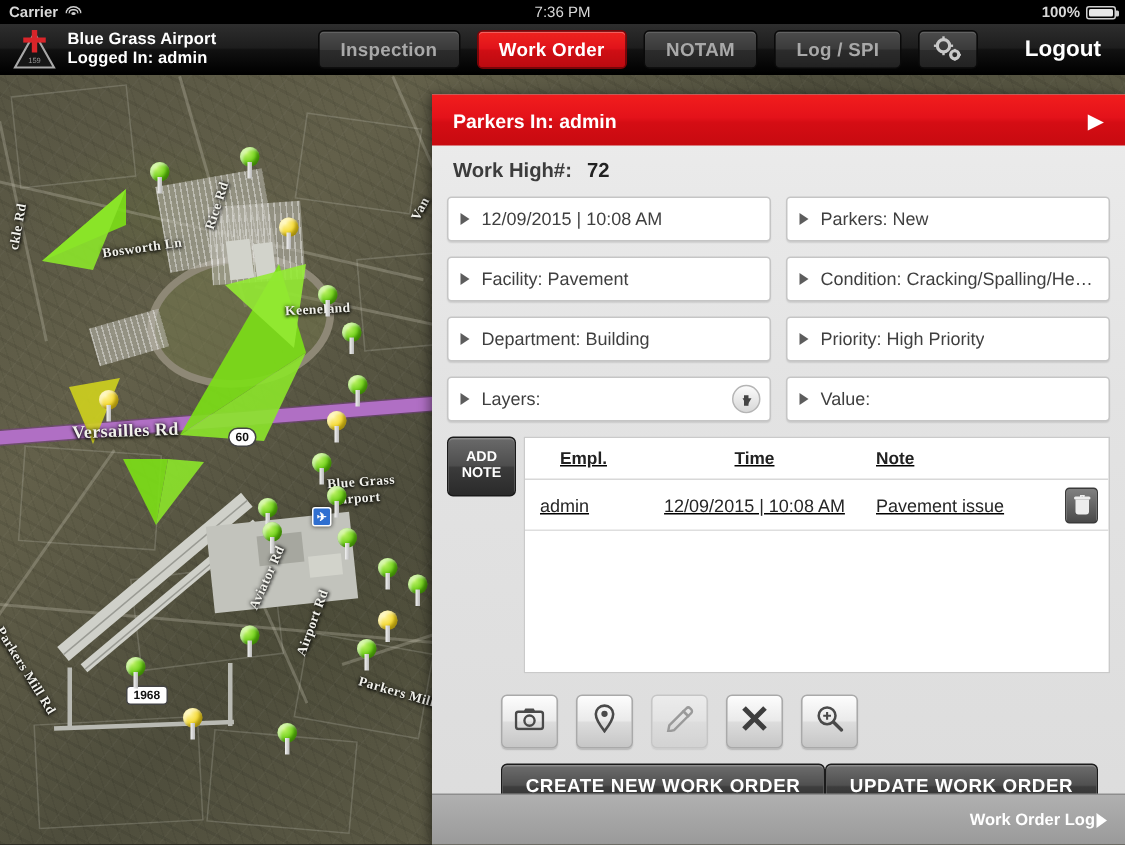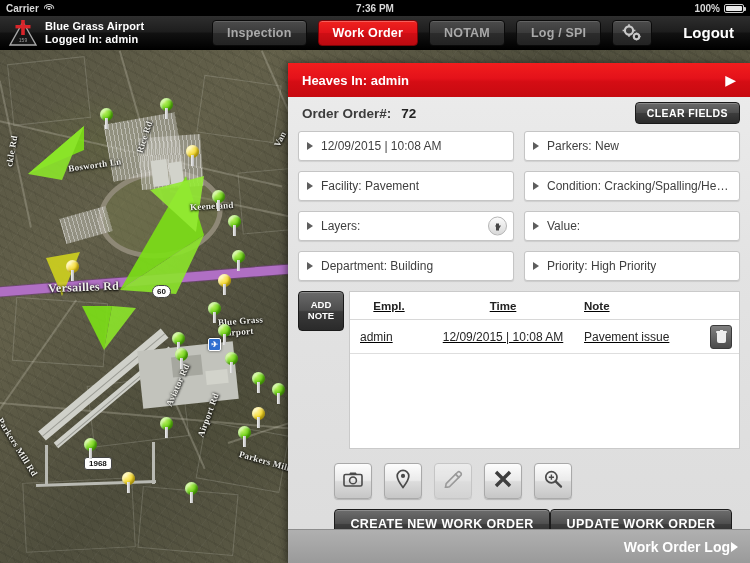--- a/index.html
+++ b/index.html
@@ -12,21 +12,21 @@
   #app { position: relative; width: 750px; height: 563px; overflow: hidden; }
 
   
   .statusbar {
     position: absolute; top: 0; left: 0; width: 750px; height: 16px;
     background: #000; color: #d8d8d8;
     font-size: 10px; font-weight: bold;
     display: flex; align-items: center;
   }
   .sb-left { display: flex; align-items: center; gap: 5px; padding-left: 6px; }
-  .sb-center { position: absolute; left: 0; right: 0; text-align: center; font-size: 10px; font-weight: bold; }
+  .sb-center { position: absolute; left: 0; right: 0; text-align: center; font-size: 10px; font-weight: normal; }
   .sb-right { position: absolute; right: 6px; display: flex; align-items: center; gap: 4px; }
   .wifi-icon { display:inline-block; width: 11px; height: 9px; position: relative; }
   .wifi-icon i { position:absolute; display:block; border: 1.4px solid #cfcfcf; border-bottom: none;
      border-radius: 50% 50% 0 0 / 100% 100% 0 0; left:50%; transform: translateX(-50%); }
   .wifi-icon i:nth-child(1){ width:11px; height:5px; top:0; }
   .wifi-icon i:nth-child(2){ width:7px; height:3.5px; top:2px; }
   .wifi-icon i:nth-child(3){ width:3px; height:2px; top:4.5px; background:#cfcfcf; border-radius:50%; border:none;}
   .batt { width: 20px; height: 9px; border: 1.2px solid #cfcfcf; border-radius: 2px; position: relative; }
   .batt::after { content:""; position:absolute; right:-3px; top:2.5px; width:2px; height:4px; background:#cfcfcf; border-radius:0 1px 1px 0; }
   .batt i { position:absolute; left:1px; top:1px; bottom:1px; right:1px; background:#e8e8e8; border-radius:1px; display:block;}
@@ -247,21 +247,21 @@
   }
   .bigbtn.wide { min-width: 168px; }
 
   
   .bottombar {
     position: absolute; left: 288px; bottom: 0; width: 462px; height: 34px;
     background: linear-gradient(to bottom, #b0b0b0, #9a9a9a);
     border-top: 1px solid #8d8d8d;
     display:flex; align-items:center; justify-content:flex-end; padding-right: 12px;
   }
-  .wolog { color:#fff; font-size: 14px; font-weight: bold; display:flex; align-items:center; gap:0px; cursor:pointer; }
+  .wolog { color:#fff; font-size: 11px; font-weight: bold; display:flex; align-items:center; gap:0px; cursor:pointer; }
   .wolog .tri-w { width:0;height:0;border-left:7px solid #fff;border-top:5px solid transparent;border-bottom:5px solid transparent; margin-left:1px;}
 </style>
 </head>
 <body>
 
 <div id="app">
 
   <div class="statusbar">
     <div class="sb-left">
       <span>Carrier</span>
@@ -482,30 +482,29 @@
     <div class="pin green" style="left:185px;top:432px">
         <div class="head"></div>
         <div class="stick"></div>
       </div>
   </div>
 
   <div class="panel">
 
     <div class="panel-head">
       <div class="panel-head-title">
-        <span>Heaves In:</span>
+        <span>Parkers In:</span>
         <span class="v">admin</span>
       </div>
       <div class="ph-arrow">▶</div>
     </div>
 
     <div class="wo-row">
-      <span class="wo-label">Order Order#:</span>
+      <span class="wo-label">Work High#:</span>
       <span class="wo-num">72</span>
-      <div class="btn-dark">CLEAR FIELDS</div>
     </div>
 
     <div class="fields">
       <div class="frow">
         <div class="field">
           <span class="tri"></span>
           <span class="field-text">12/09/2015 | 10:08 AM</span>
         </div>
         <div class="field">
           <span class="tri"></span>
@@ -513,43 +512,43 @@
         </div>
       </div>
       <div class="frow">
         <div class="field">
           <span class="tri"></span>
           <span class="field-text">Facility: Pavement</span>
         </div>
         <div class="field">
           <span class="tri"></span>
           <span class="field-text">Condition: Cracking/Spalling/Heaves</span>
+        </div>
+      </div>
+      <div class="frow">
+        <div class="field">
+          <span class="tri"></span>
+          <span class="field-text">Department: Building</span>
+        </div>
+        <div class="field">
+          <span class="tri"></span>
+          <span class="field-text">Priority: High Priority</span>
         </div>
       </div>
       <div class="frow">
         <div class="field">
           <span class="tri"></span>
           <span class="field-text">Layers:</span>
           <span class="dl-btn">
               <span class="dl-arrow"></span>
             </span>
         </div>
         <div class="field">
           <span class="tri"></span>
           <span class="field-text">Value:</span>
-        </div>
-      </div>
-      <div class="frow">
-        <div class="field">
-          <span class="tri"></span>
-          <span class="field-text">Department: Building</span>
-        </div>
-        <div class="field">
-          <span class="tri"></span>
-          <span class="field-text">Priority: High Priority</span>
         </div>
       </div>
     </div>
 
     <div class="notes-wrap">
       <div class="add-note">
         <span>ADD</span>
         <span>NOTE</span>
       </div>
       <div class="table">

